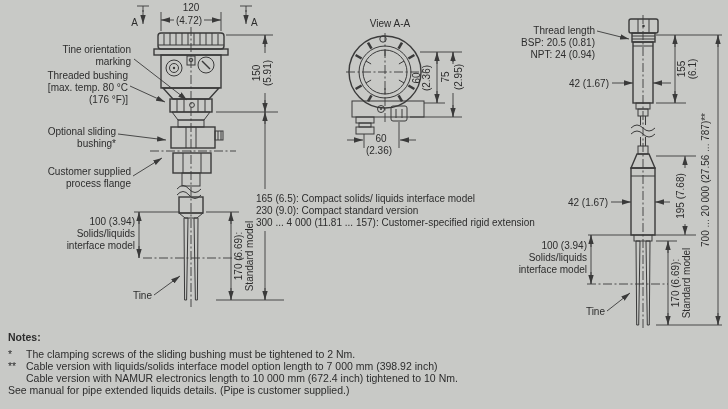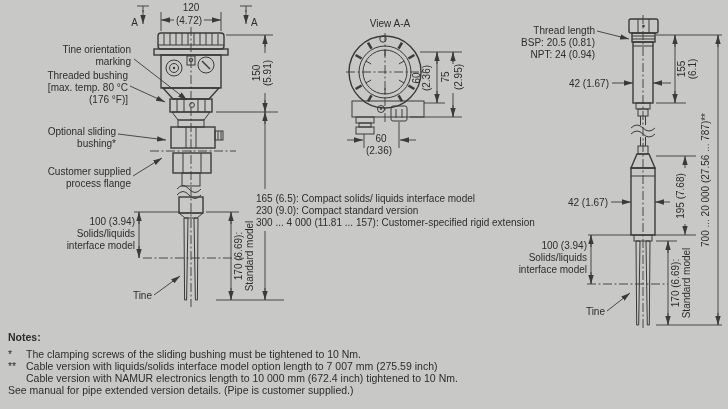--- a/index.html
+++ b/index.html
@@ -369,27 +369,27 @@
       <text x="605" y="315" text-anchor="end">Tine</text>
       <line class="dim" x1="607" y1="311" x2="630" y2="293" marker-end="url(#ah)"></line>
     </g>
   </g>
 </svg>
 
   <div class="notes">
     <div class="notes-title">Notes:</div>
     <div class="note-row">
       <span class="note-marker">*</span>
-      <span class="note-text">The clamping screws of the sliding bushing must be tightened to 10 Nm.</span>
+      <span class="note-text">The clamping screws of the sliding bushing must be tightened to 2 Nm.</span>
     </div>
     <div class="note-row">
       <span class="note-marker">**</span>
-      <span class="note-text">Cable version with liquids/solids interface model option length to 7 007 mm (275.59 inch)</span>
+      <span class="note-text">Cable version with liquids/solids interface model option length to 7 000 mm (398.92 inch)</span>
     </div>
     <div class="note-row">
       <span class="note-marker"></span>
       <span class="note-text">Cable version with NAMUR electronics length to 10 000 mm (672.4 inch) tightened to 10 Nm.</span>
     </div>
     <div class="note-row">
-      <span class="note-text">See manual for pipe extended version details. (Pipe is customer supplied.)</span>
+      <span class="note-text">See manual for pipe extended liquids details. (Pipe is customer supplied.)</span>
     </div>
   </div>
 </div>
 
 </body></html>

